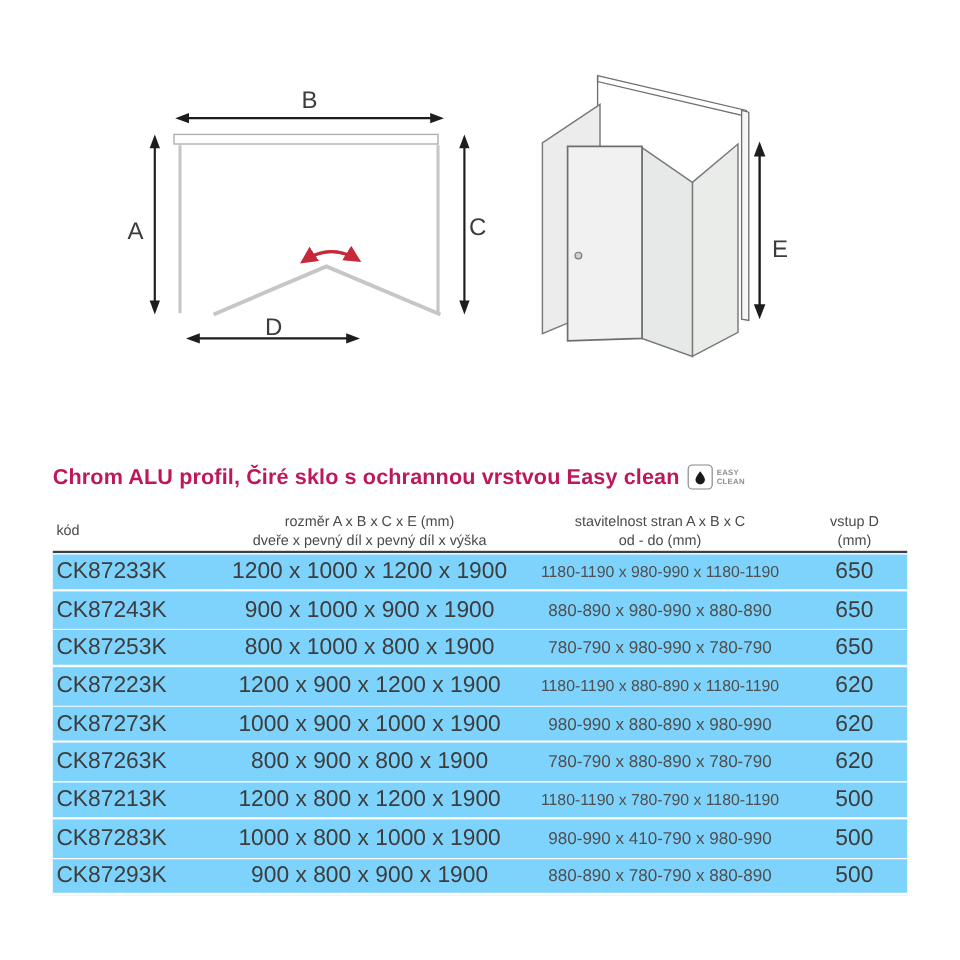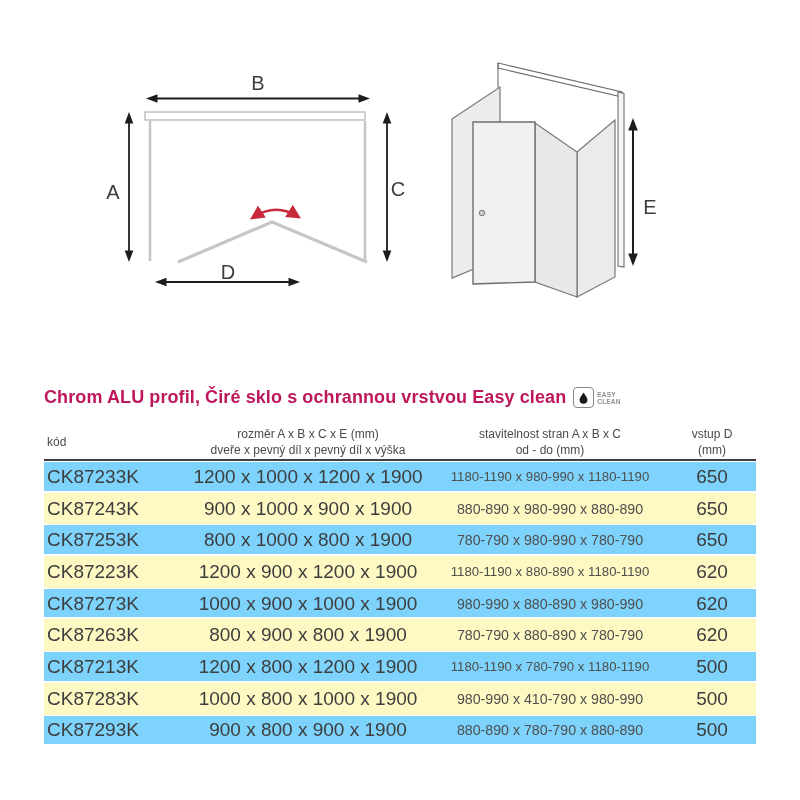--- a/index.html
+++ b/index.html
@@ -19,21 +19,21 @@
   
   .spec-table{position:absolute;left:44px;top:426px;width:712px;}
   .thead{display:grid;grid-template-columns:120px 280px 212px 100px;height:33px;
          border-bottom:2px solid #3f3f3f;color:#4a4a4a;}
   .th{display:flex;flex-direction:column;justify-content:center;align-items:center;
       font-size:12px;line-height:15.5px;text-align:center;}
   .th.c-kod{align-items:flex-start;padding-left:3px;}
   .th.c-rozmer{padding-left:8px;}
   .th.c-vstup{padding-left:12px;}
   .tbody{display:block;}
-  .trow{display:grid;grid-template-columns:120px 280px 212px 100px;height:31.7px;background:#fef9c3;}
+  .trow{display:grid;grid-template-columns:120px 280px 212px 100px;height:31.7px;background:#7dd3fc;}
   .trow.striped{background:#7dd3fc;box-shadow:inset 0 -2px 0 #fff, inset 0 1px 0 #fff;}
   .cell{display:flex;align-items:center;justify-content:center;font-size:19px;color:#3d3d3d;
         white-space:nowrap;}
   .cell.c-kod{justify-content:flex-start;padding-left:3px;font-size:19px;}
   .cell.c-rozmer{padding-left:8px;}
   .cell.c-stav{font-size:14.2px;color:#4f4f4f;}
   .cell.c-stav.small{font-size:13.2px;}
   .cell.c-vstup{padding-left:12px;}
 </style>
 </head>

